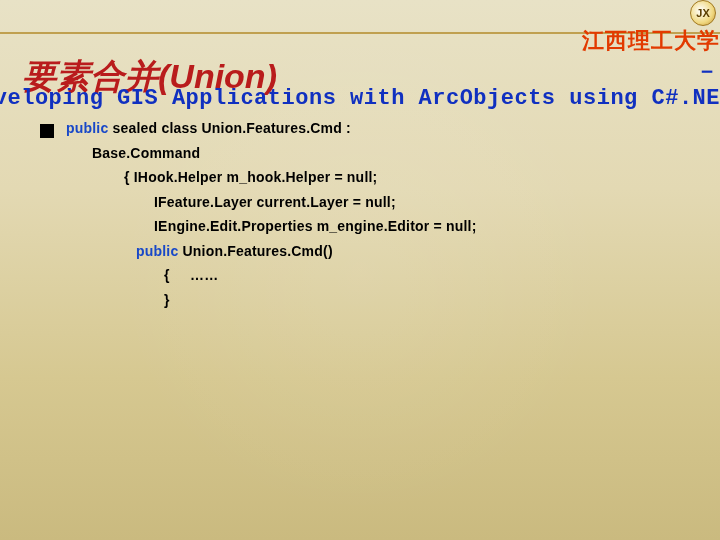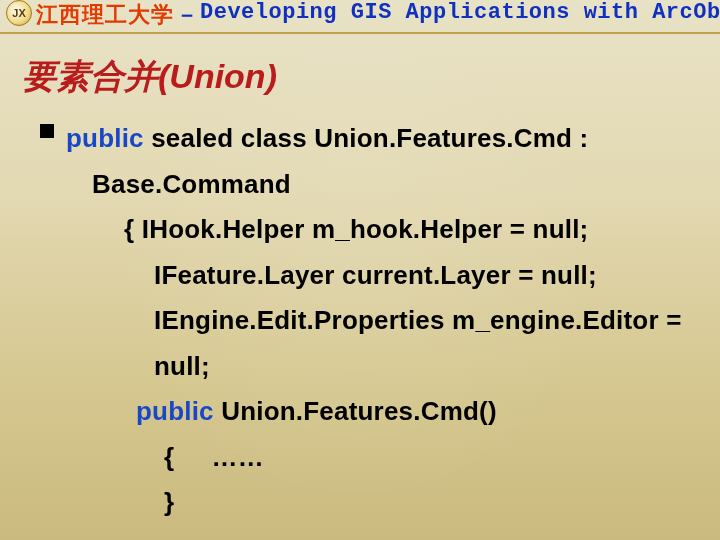--- a/index.html
+++ b/index.html
@@ -7,23 +7,24 @@
     background:
       radial-gradient(circle at 50% 50%, rgba(255,255,255,0.08) 0%, transparent 55%),
       linear-gradient(180deg,#e8e2c6 0%, #e3d9b3 35%, #d6c891 70%, #caba7f 100%);
     font-family:Verdana,Arial,sans-serif;
   }
   .topbar{
     position:relative;
     height:32px;
     border-bottom:2px solid #c0a050;
     display:flex;
-    align-items:flex-start;
-    padding-left:6px;
+    align-items:flex-end;
+    padding-left:16px;
     white-space:nowrap;
+    flex-direction:column;
   }
   .logo{
     width:24px;height:24px;border-radius:50%;
     background:radial-gradient(circle at 40% 40%,#fff,#f0d880 60%,#c09030);
     border:1px solid #a07820;
     display:flex;align-items:center;justify-content:center;
     font-size:11px;color:#5a3d00;font-weight:bold;
     margin-right:4px;flex:0 0 auto;
   }
   .uni{
@@ -39,21 +40,21 @@
   }
   .title{
     margin:20px 0 0 22px;
     font-family:"SimHei","Microsoft YaHei",sans-serif;
     font-size:34px;font-weight:bold;font-style:italic;color:#b91c1c;
   }
   .title-en{font-family:Arial,sans-serif;font-style:italic}
   .content{margin:16px 0 0 40px}
   .bullet-row{display:flex}
   .sq{width:14px;height:14px;background:#000;margin:8px 12px 0 0;flex:0 0 auto}
-  .code{font-size:26px;line-height:1.75;font-weight:bold;font-family:Arial,Verdana,sans-serif;letter-spacing:0.2px}
+  .code{font-size:14px;line-height:1.75;font-weight:bold;font-family:Arial,Verdana,sans-serif;letter-spacing:0.2px}
   .kw{color:#1848c8}
   .blk{color:#000}
   .l2{padding-left:26px}
   .l3{padding-left:58px}
   .l3b{padding-left:88px}
   .l4{padding-left:70px}
   .l4b{padding-left:98px}
   .l5{padding-left:120px}
   .mono{font-family:Arial,Verdana,sans-serif}
 </style>

